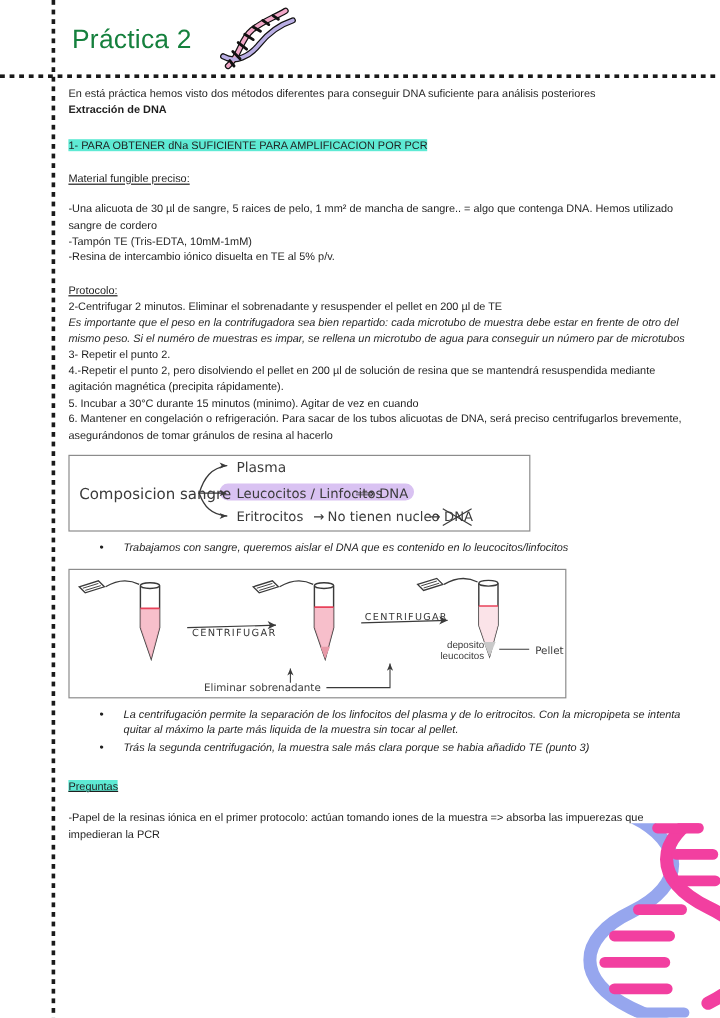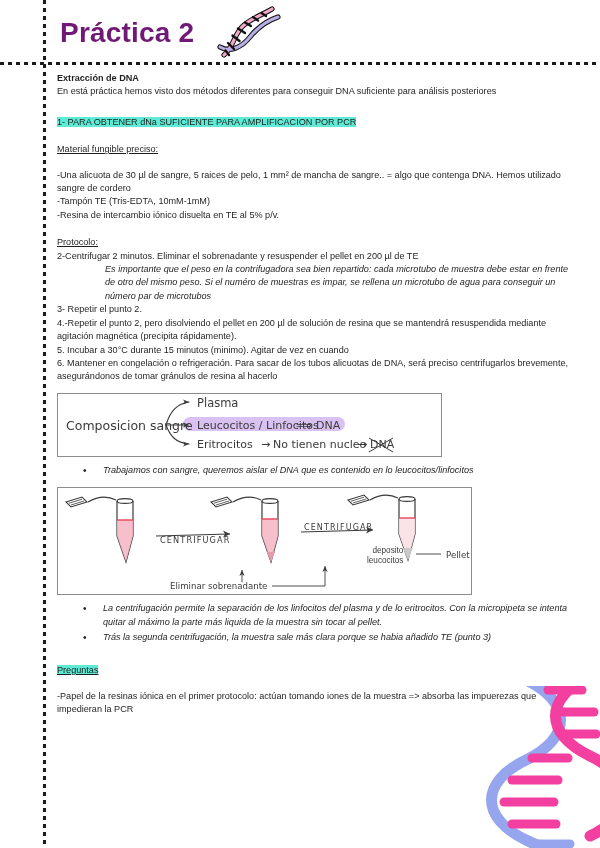--- a/index.html
+++ b/index.html
@@ -19,29 +19,29 @@
   }
   .dot-h {
     position: absolute; left: 0; top: 62px; width: 600px; height: 3px;
     background-image: linear-gradient(to right, #1a1a1a 50%, rgba(255,255,255,0) 0%);
     background-size: 8px 3px; background-repeat: repeat-x;
   }
 
   
   .header { position: absolute; left: 60px; top: 4px; width: 520px; height: 58px;
             display: flex; align-items: center; gap: 18px; }
-  .title { font-size: 28px; color: #701a75; letter-spacing: .2px; font-weight: 700;
+  .title { font-size: 22px; color: #15803d; letter-spacing: .2px; font-weight: 400;
            white-space: nowrap; }
   .hdr-dna { width: 74px; height: 60px; flex: 0 0 auto; }
 
   
   .content { position: absolute; left: 57px; top: 72px; width: 520px; }
   .t { font-size: 9.1px; color: #1f1f1f; line-height: 13.4px; }
   .t.b { font-weight: bold; }
-  .t.i { font-style: italic; margin-left: 48px; }
+  .t.i { font-style: italic; }
   .u { text-decoration: underline; }
   .hl { background: #5eead4; } .sp-12 { height: 12px; }
   .sp-14 { height: 14px; }
 
   .bullets { margin: 7px 0 0 0; }
   .blt { display: flex; font-size: 9.1px; line-height: 13.6px; color: #1f1f1f;
          font-style: italic; margin-bottom: 1px; }
   .blt .dot { width: 46px; flex: 0 0 46px; text-align: left; padding-left: 26px;
               font-style: normal; font-size: 10px; line-height: 13.6px; }
   .blt .txt { flex: 1 1 auto; }
@@ -83,22 +83,22 @@
         <line x1="26" y1="25.5" x2="33" y2="30"></line>
         <line x1="33" y1="19.5" x2="39" y2="23"></line>
         <line x1="41" y1="14" x2="46" y2="17.5"></line>
         <line x1="49.5" y1="10" x2="54" y2="13"></line>
       </g>
     </svg>
   </div>
 
   <div class="content">
 
+    <div class="t">En está práctica hemos visto dos métodos diferentes para conseguir DNA suficiente para análisis posteriores</div>
     <div class="t b">Extracción de DNA</div>
-    <div class="t">En está práctica hemos visto dos métodos diferentes para conseguir DNA suficiente para análisis posteriores</div>
 
     <div class="sp-12"></div>
     <div>
       <span class="t hl">1- PARA OBTENER dNa SUFICIENTE PARA AMPLIFICACION POR PCR</span>
     </div>
 
     <div class="sp-14"></div>
     <div class="t u">Material fungible preciso:</div>
 
     <div class="sp-12"></div>

